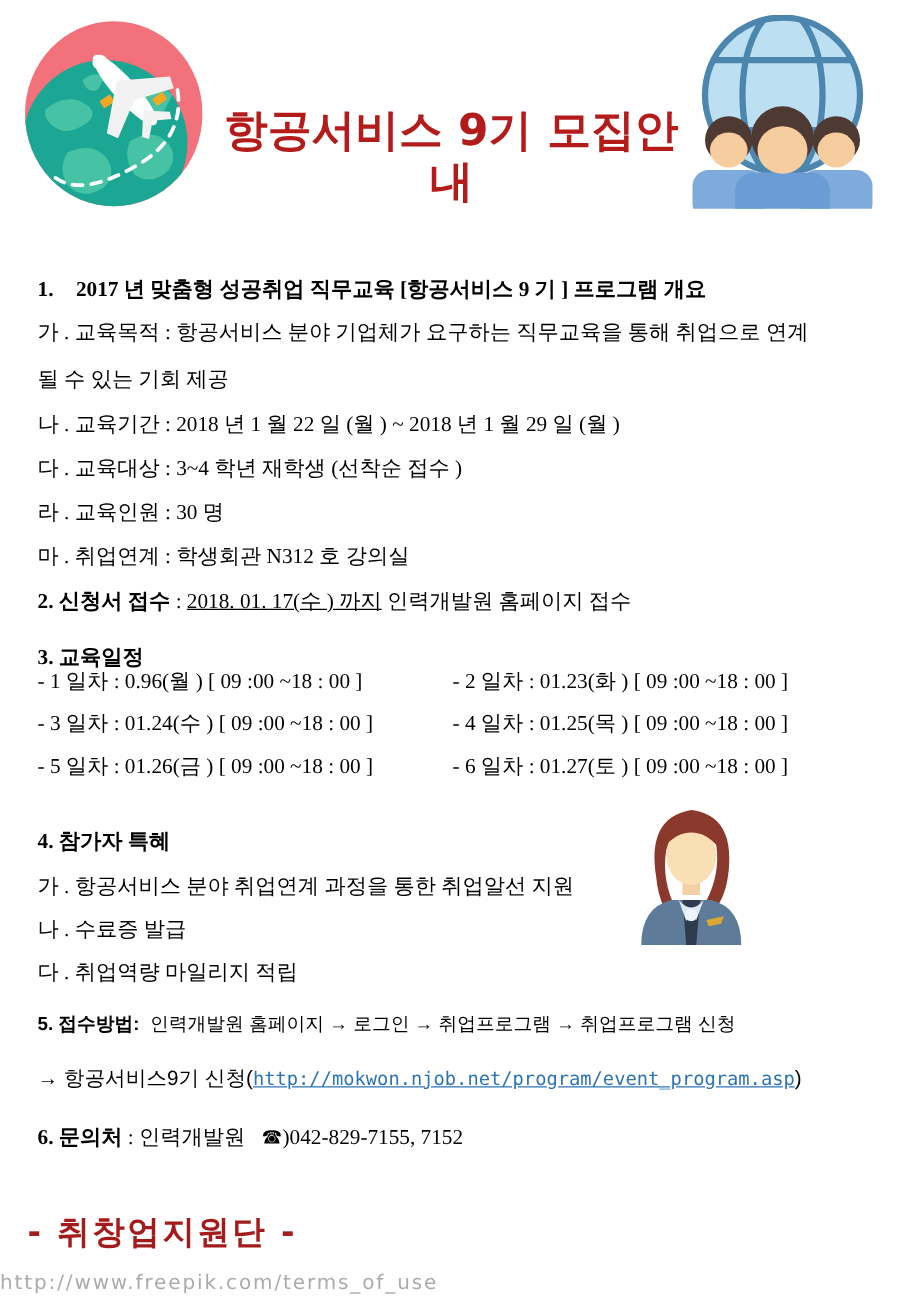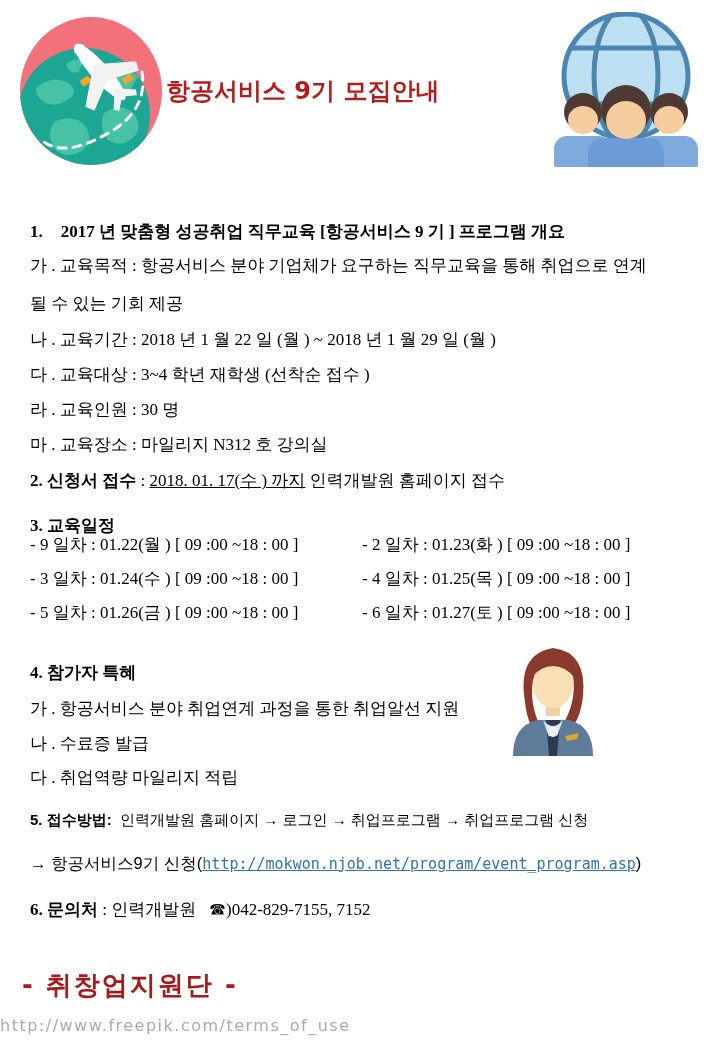--- a/index.html
+++ b/index.html
@@ -5,23 +5,23 @@
   html,body{margin:0;padding:0;background:#fff;}
   .page{position:relative;width:720px;height:1040px;background:#ffffff;overflow:hidden;
         font-family:"Liberation Serif","DejaVu Serif",serif;color:#000;}
   .line{position:absolute;left:30px;font-size:17px;white-space:pre;line-height:1.25;}
   .bold{font-weight:bold;}
   .sans{font-family:"Liberation Sans","DejaVu Sans",sans-serif;}
   .num-gap{display:inline-block;width:18px;}
   .sched-row{display:flex;}
   .sched-cell{width:332px;white-space:pre;}
   .deadline{text-decoration:underline;}
-  .doc-title{position:absolute;left:166px;top:62px;width:390px;text-align:left;
+  .doc-title{position:absolute;left:166px;top:62px;width:390px;text-align:center;
              font-family:"DejaVu Sans","Liberation Sans",sans-serif;font-weight:bold;
-             font-size:24px;line-height:1.15;color:var(--title-red,#B41C1C);}
+             font-size:35px;line-height:1.15;color:var(--title-red,#B41C1C);}
   .url-link{color:var(--link-blue,#2E74B5);text-decoration:underline;
             font-family:"DejaVu Sans Mono","Liberation Mono",monospace;font-size:15px;}
   .sign-line{position:absolute;left:22px;top:942px;font-size:26px;font-weight:bold;
              letter-spacing:2px;color:var(--sign-red,#A31B1B);
              font-family:"DejaVu Sans","Liberation Sans",sans-serif;}
   .credit-line{position:absolute;left:0;top:1000px;width:720px;text-align:left;
                font-size:16px;letter-spacing:1.5px;color:var(--credit-gray,#ABABAB);
                font-family:"DejaVu Sans","Liberation Sans",sans-serif;}
   .icon-left{position:absolute;left:20px;top:16px;}
   .icon-right{position:absolute;left:552px;top:12px;}
@@ -89,27 +89,27 @@
       </g>
     </svg>
   </div>
 
   <p class="line bold" style="top:204px"><span>1.</span><span class="num-gap"></span><span>2017 년 맞춤형 성공취업 직무교육 [항공서비스 9 기 ] 프로그램 개요</span></p>
   <p class="line" style="top:238px">가 . 교육목적 : 항공서비스 분야 기업체가 요구하는 직무교육을 통해 취업으로 연계</p>
   <p class="line" style="top:276px">될 수 있는 기회 제공</p>
   <p class="line" style="top:312px">나 . 교육기간 : 2018 년 1 월 22 일 (월 ) ~ 2018 년 1 월 29 일 (월 )</p>
   <p class="line" style="top:347px">다 . 교육대상 : 3~4 학년 재학생 (선착순 접수 )</p>
   <p class="line" style="top:382px">라 . 교육인원 : 30 명</p>
-  <p class="line" style="top:417px">마 . 교육장소 : 마일리지 N312 호 강의실</p>
+  <p class="line" style="top:417px">마 . 취업연계 : 학생회관 N312 호 강의실</p>
 
   <p class="line" style="top:453px"><span class="bold">2. 신청서 접수</span><span> : </span><span class="deadline">2018. 01. 17(수 ) 까지</span><span> 인력개발원 홈페이지 접수</span></p>
 
   <p class="line bold" style="top:498px">3. 교육일정</p>
   <div class="line sched-row" style="top:534px">
-    <span class="sched-cell">- 9 일차 : 01.22(월 ) [ 09 :00 ~18 : 00 ]</span>
+    <span class="sched-cell">- 1 일차 : 0.96(월 ) [ 09 :00 ~18 : 00 ]</span>
     <span class="sched-cell">- 2 일차 : 01.23(화 ) [ 09 :00 ~18 : 00 ]</span>
   </div>
   <div class="line sched-row" style="top:568px">
     <span class="sched-cell">- 3 일차 : 01.24(수 ) [ 09 :00 ~18 : 00 ]</span>
     <span class="sched-cell">- 4 일차 : 01.25(목 ) [ 09 :00 ~18 : 00 ]</span>
   </div>
   <div class="line sched-row" style="top:602px">
     <span class="sched-cell">- 5 일차 : 01.26(금 ) [ 09 :00 ~18 : 00 ]</span>
     <span class="sched-cell">- 6 일차 : 01.27(토 ) [ 09 :00 ~18 : 00 ]</span>
   </div>

